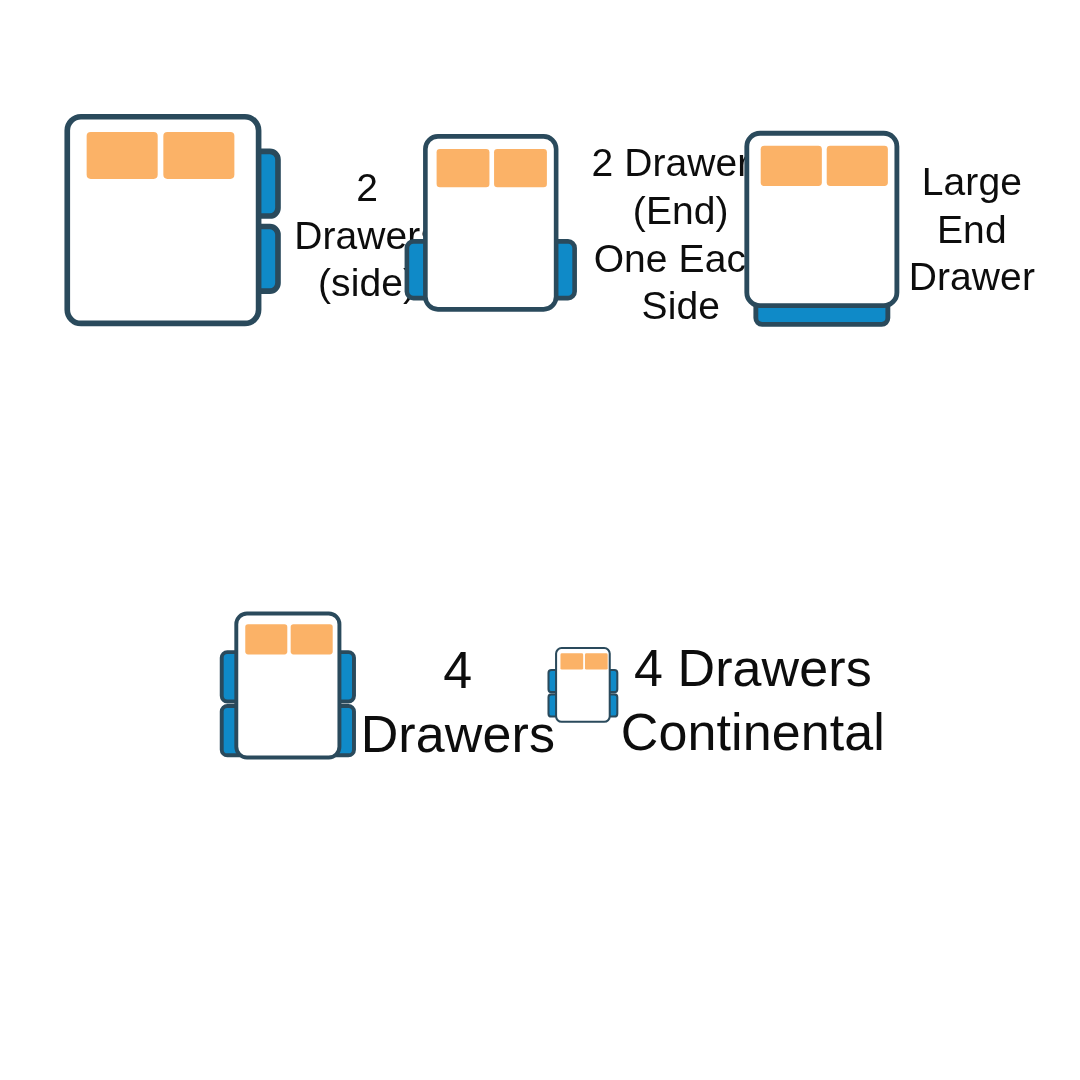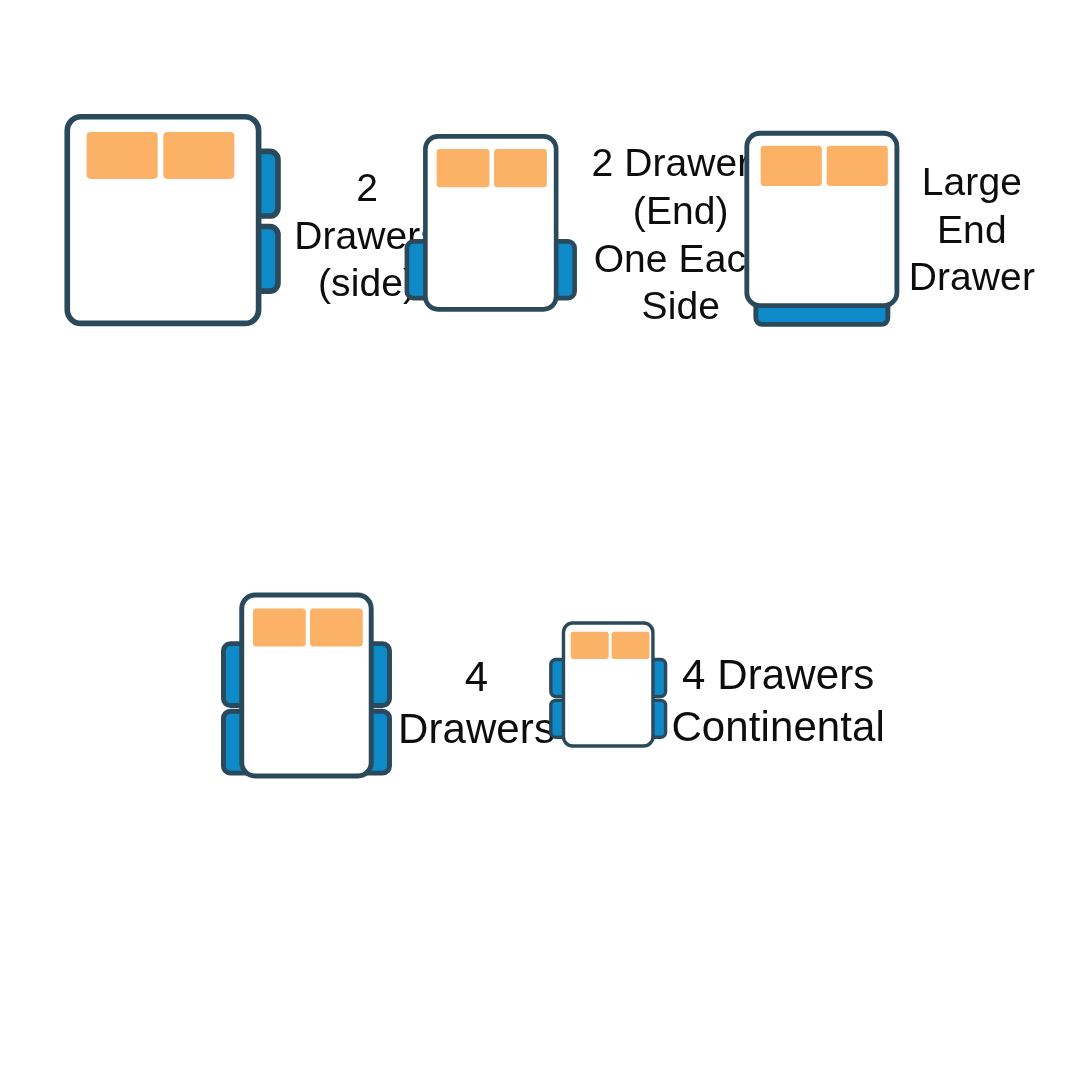--- a/index.html
+++ b/index.html
@@ -32,21 +32,21 @@
   .bed-label {
     text-align: center;
     font-family: "Liberation Sans", sans-serif;
     font-weight: 400;
     color: #0d0d0d;
     line-height: 1.22;
     letter-spacing: 0.1px;
     white-space: pre-line;
   }
   .label-lg { font-size: 39px; }
-  .label-md { font-size: 42px; }
+  .label-md { font-size: 52px; }
 
   
   #card-1 { left: 60px;  top: 82px;  width: 380px; }
   #card-2 { left: 395px; top: 82px;  width: 380px; }
   #card-3 { left: 735px; top: 82px;  width: 300px; }
   #card-4 { left: 215px; top: 548px; width: 340px; }
   #card-5 { left: 545px; top: 548px; width: 340px; }
 
   #card-1 .bed-label { margin-top: 22px; }
   #card-2 .bed-label { margin-top: 20px; }

